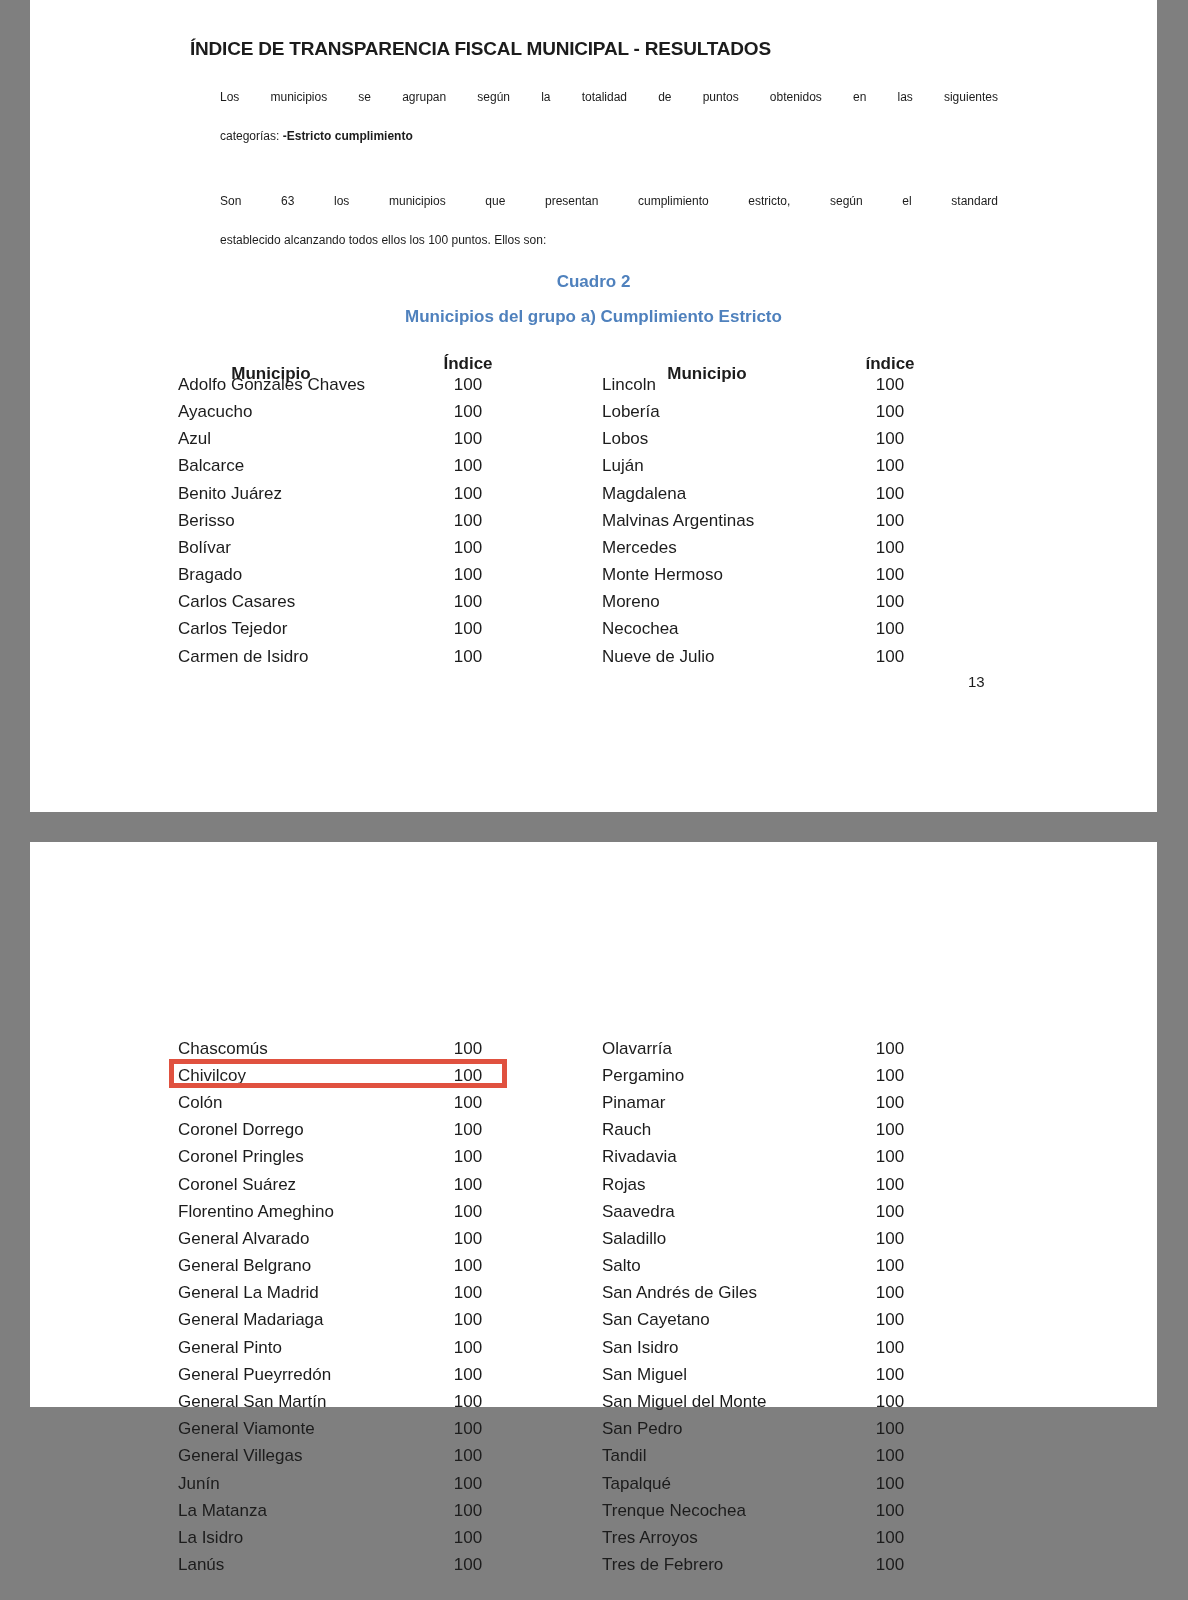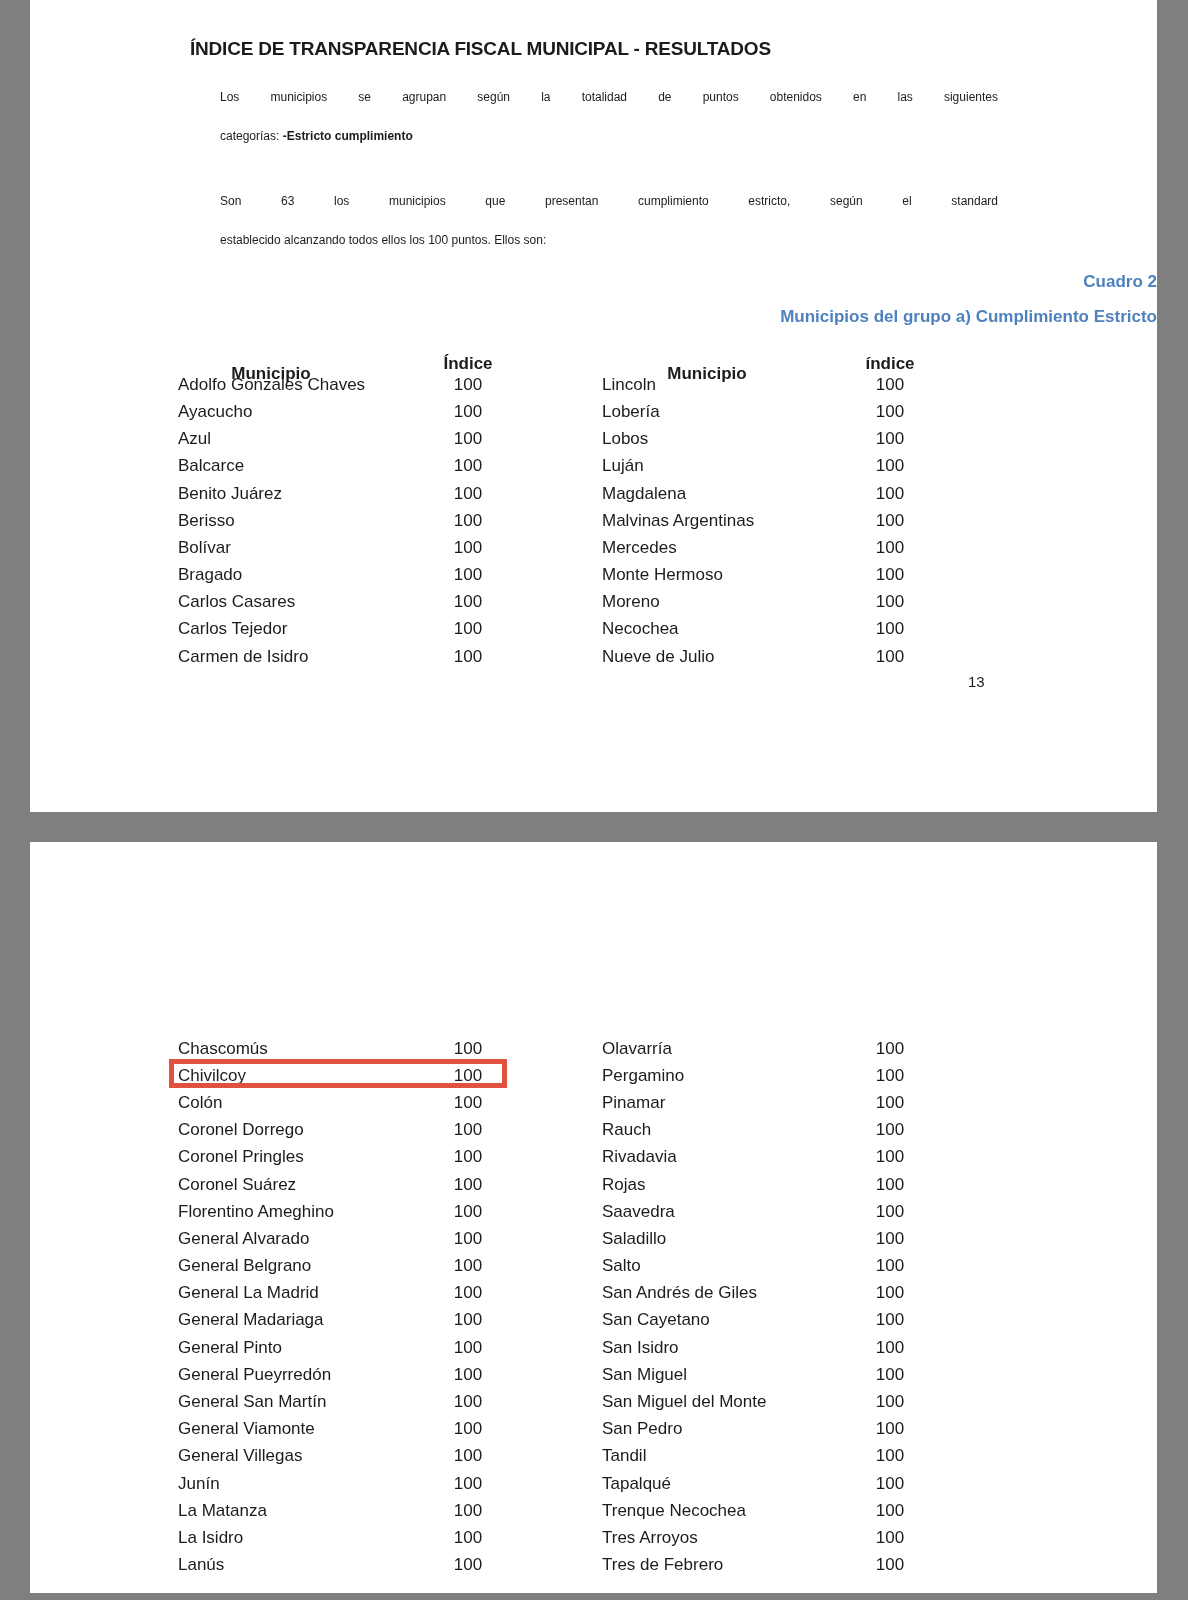--- a/index.html
+++ b/index.html
@@ -20,21 +20,21 @@
     background: var(--viewer-gray);
     overflow: hidden;
   }
   .page {
     position: absolute;
     left: 30px;
     width: 1127px;
     background: var(--page-white);
   }
   .page1 { top: 0; height: 812px; }
-  .page2 { top: 842px; height: 751px; }
+  .page2 { top: 842px; height: 565px; }
 
   .doc-title {
     position: absolute;
     left: 160px;
     top: 38px;
     font-size: 19px;
     font-weight: 700;
     letter-spacing: -0.2px;
     white-space: nowrap;
   }
@@ -49,21 +49,21 @@
   }
   .p1 { top: 78px; }
   .p2 { top: 182px; }
   .jline { text-align: justify; text-align-last: justify; }
   .emph { font-weight: 700; }
 
   .caption, .subcaption {
     position: absolute;
     left: 0;
     width: 100%;
-    text-align: right;
+    text-align: center;
     color: var(--accent-blue);
     font-weight: 700;
     font-size: 17px;
   }
   .caption { top: 272px; }
   .subcaption { top: 307px; }
 
   .table {
     position: absolute;
     left: 148px;

